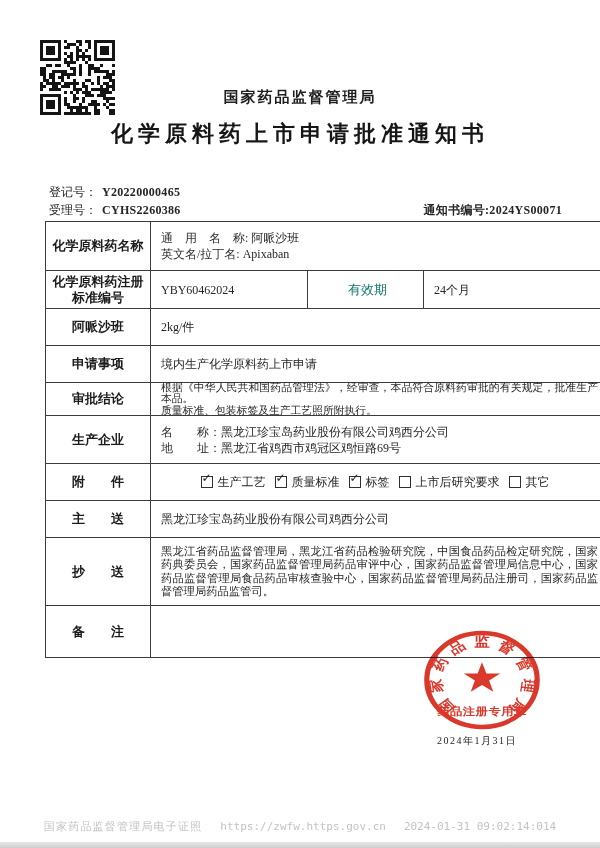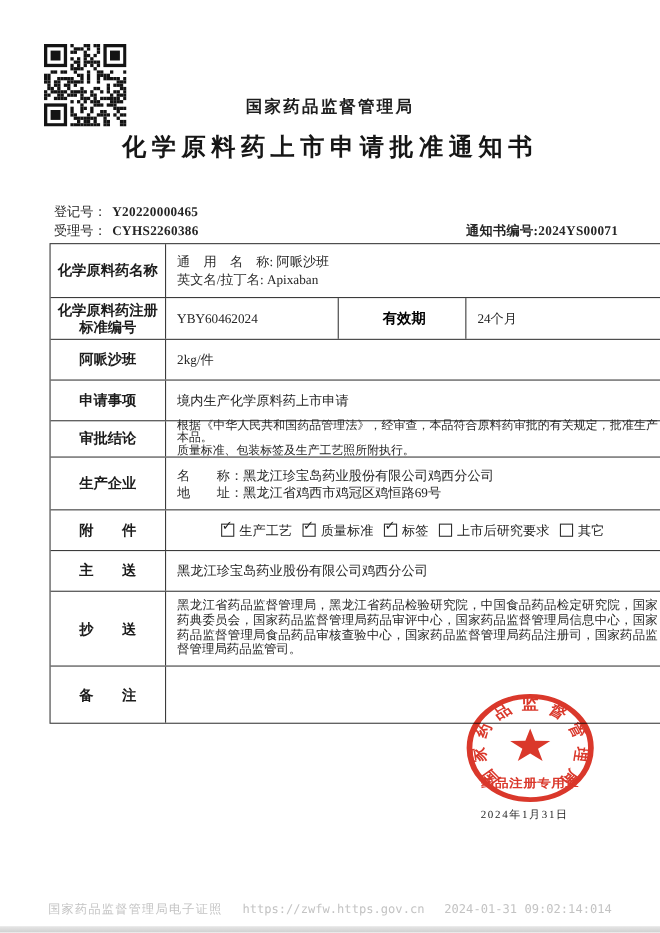--- a/index.html
+++ b/index.html
@@ -26,21 +26,21 @@
   .tr + .tr{border-top:1.5px solid #3c3c3c;}
   .th{width:105px;flex:0 0 105px;display:flex;flex-direction:column;align-items:center;
     justify-content:center;text-align:center;font-weight:700;font-size:13px;
     border-right:1.5px solid #3c3c3c;box-sizing:border-box;padding:0 3px;line-height:16px;color:#1c1c1c;}
   .td{flex:1;display:flex;flex-direction:column;justify-content:center;
     padding:2px 6px 2px 10px;font-size:12px;box-sizing:border-box;line-height:16px;}
   .vline{border-right:1.5px solid #3c3c3c;}
   .w157{flex:0 0 157px;}
   .w116{flex:0 0 116px;}
   .cell-center{align-items:center;text-align:center;}
-  .bold{font-weight:700;font-size:13px;color:#000000;}
+  .bold{font-weight:400;font-size:13px;color:#0f766e;}
   .ln{white-space:nowrap;}
   .sub{color:#2e2e2e;}
   .small-text{font-size:10.8px;line-height:11.6px;padding-top:3px;padding-bottom:3px;}
   .just{text-align:justify;justify-content:center;}
   .cc-text{font-size:11.3px;line-height:13.2px;}
   
   .atts{flex-direction:row;align-items:center;gap:0;}
   .att{display:inline-flex;align-items:center;margin-right:9px;white-space:nowrap;}
   .cb{position:relative;width:10px;height:10px;border:1.5px solid #2f2f2f;
     display:inline-block;margin-right:5px;box-sizing:content-box;background:#fff;}

